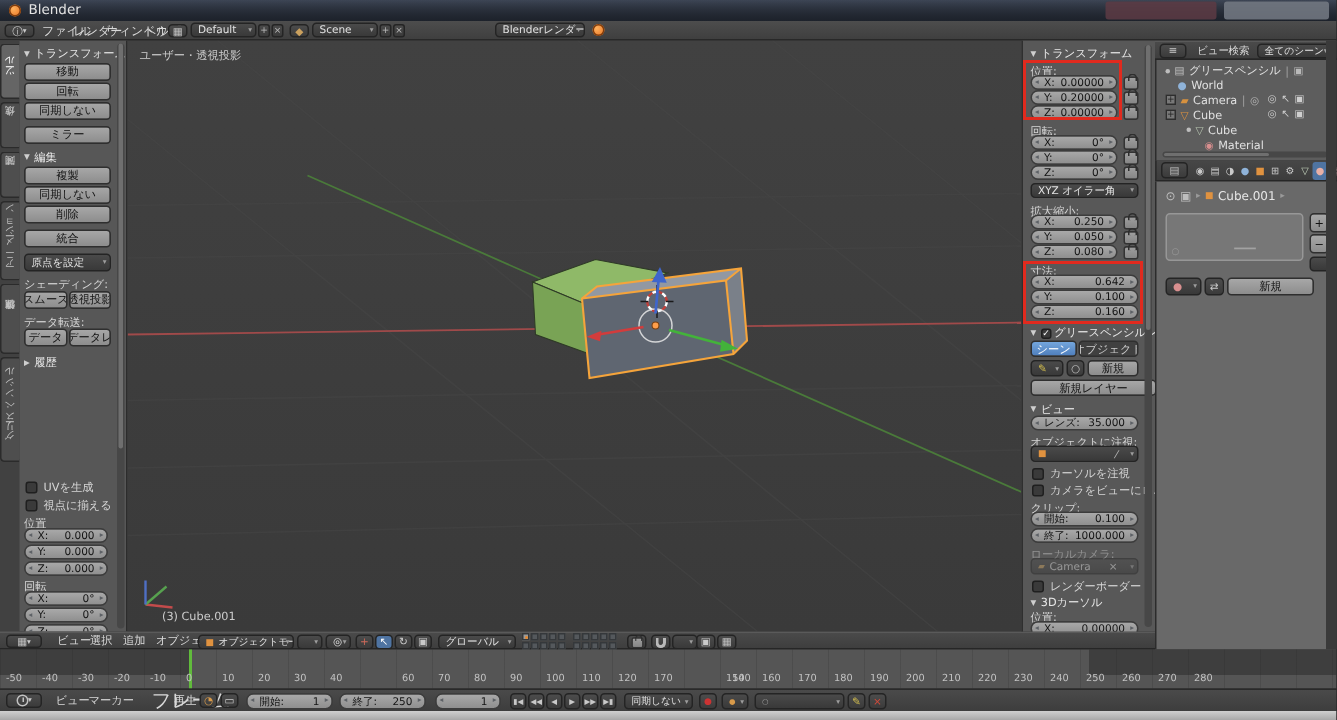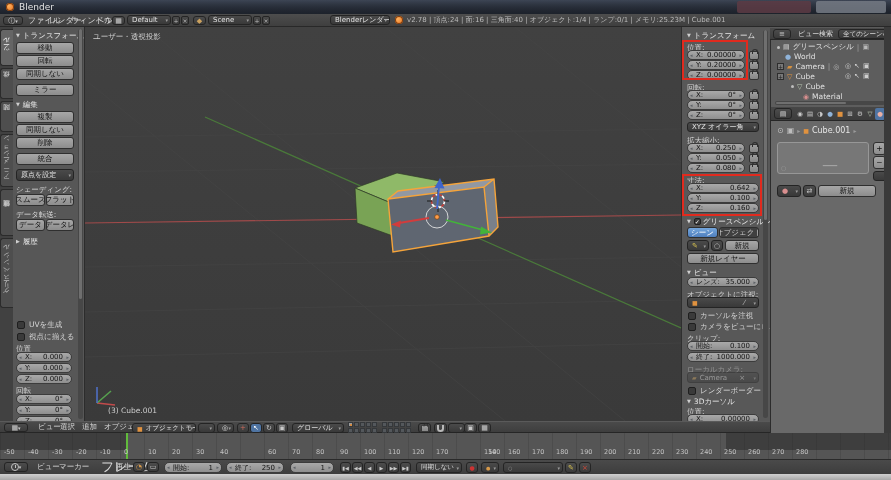--- a/index.html
+++ b/index.html
@@ -113,21 +113,20 @@
     </div>
   <div class="dd" style="left:208px;top:1px;width:44px;height:10px">
       <span>Scene</span>
     </div>
   <div class="mini" style="left:253px;top:2px;width:8px;height:9px">+</div>
   <div class="mini" style="left:262px;top:2px;width:8px;height:9px">×</div>
   <div class="dd" style="left:330px;top:1px;width:60px;height:10px">
       <span>Blenderレンダー</span>
     </div>
   <span class="blogo" style="position:absolute;left:395px;top:2px;width:8px;height:8px"></span>
-  <span class="stats" style="left:407px">v2.78 | 頂点:24 | 面:16 | 三角面:40 | オブジェクト:1/4 | ランプ:0/1 | メモリ:25.23M | Cube.001</span>
 </div>
 
 <div class="shelf">
   <div class="tabrail"></div>
   <div class="vtab active" style="top:2px;height:37px">ツール</div>
   <div class="vtab" style="top:41px;height:31px">作成</div>
   <div class="vtab" style="top:74px;height:31px">関連</div>
   <div class="vtab" style="top:107px;height:53px">アニメーション</div>
   <div class="vtab" style="top:162px;height:47px">物理演算</div>
   <div class="vtab" style="top:211px;height:70px">グリースペンシル</div>
@@ -141,21 +140,21 @@
   <div class="ph" style="left:16px;top:73px">編集</div>
   <div class="bt" style="left:16px;top:84px;width:58px;height:12px">複製</div>
   <div class="bt" style="left:16px;top:97px;width:58px;height:12px">同期しない</div>
   <div class="bt" style="left:16px;top:110px;width:58px;height:12px">削除</div>
   <div class="bt" style="left:16px;top:126px;width:58px;height:12px">統合</div>
   <div class="dd" style="left:16px;top:142px;width:58px;height:12px">
       <span>原点を設定</span>
     </div>
   <div class="lab" style="left:16px;top:158px">シェーディング:</div>
   <div class="bt" style="left:16px;top:167px;width:29px;height:12px">スムーズ</div>
-  <div class="bt" style="left:46px;top:167px;width:28px;height:12px">フラット</div>
+  <div class="bt" style="left:46px;top:167px;width:28px;height:12px">透視投影</div>
   <div class="lab" style="left:16px;top:183px">データ転送:</div>
   <div class="bt" style="left:16px;top:192px;width:29px;height:12px">データ</div>
   <div class="bt" style="left:46px;top:192px;width:28px;height:12px">データレ</div>
   <div class="ph cl" style="left:16px;top:210px">履歴</div>
 
   <div class="cbx" style="left:17px;top:293px">
       <i></i>
       <span>UVを生成</span>
     </div>
   <div class="cbx" style="left:17px;top:305px">
@@ -404,21 +403,21 @@
   <div class="ph" style="left:5px;top:190px"><i class="g" style="display:inline-block;width:7px;height:7px;background:#3a3a3a;border:1px solid #1f1f1f;border-radius:2px;color:#fff;font-size:6px;line-height:6px;text-align:center;margin-right:2px">✓</i><span>グリースペンシルレイ</span></div>
   <div class="bt seg-on" style="left:5px;top:200px;width:31px;height:11px">シーン</div>
   <div class="bt" style="left:37px;top:200px;width:40px;height:11px;background:#404040;color:#ccc">オブジェクト</div>
   <div class="dd" style="left:5px;top:213px;width:22px;height:11px">
       <span class="g" style="color:#d8c24e">✎</span>
     </div>
   <div class="tbtn" style="left:29px;top:213px;width:12px;height:11px">
       <span class="g">○</span>
     </div>
   <div class="bt" style="left:43px;top:213px;width:34px;height:11px">新規</div>
-  <div class="bt" style="left:5px;top:226px;width:72px;height:11px">新規レイヤー</div>
+  <div class="bt" style="left:5px;top:226px;width:84px;height:11px">新規レイヤー</div>
 
   <div class="ph" style="left:5px;top:241px">ビュー</div>
   <div class="nf" style="left:5px;top:250px;width:72px">
       <span>レンズ:</span>
       <span class="nfv">35.000</span>
     </div>
   <div class="lab" style="left:5px;top:263px">オブジェクトに注視:</div>
   <div class="dd" style="left:5px;top:270px;width:72px;height:11px">
       <span class="g" style="color:#e0923f;font-size:6px">■</span>
       <span class="g" style="margin-left:auto;margin-right:2px;color:#bbb">⁄</span>

